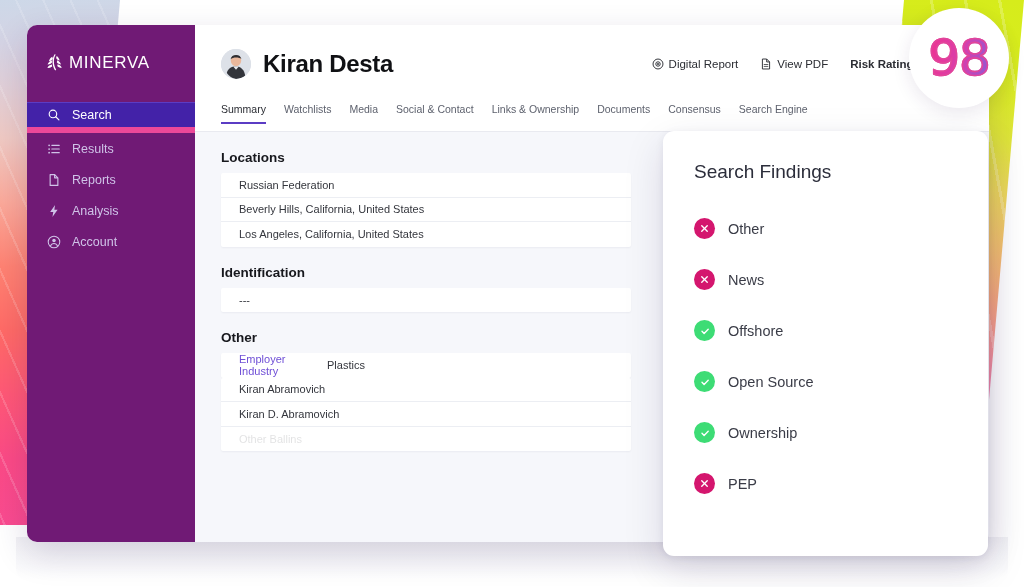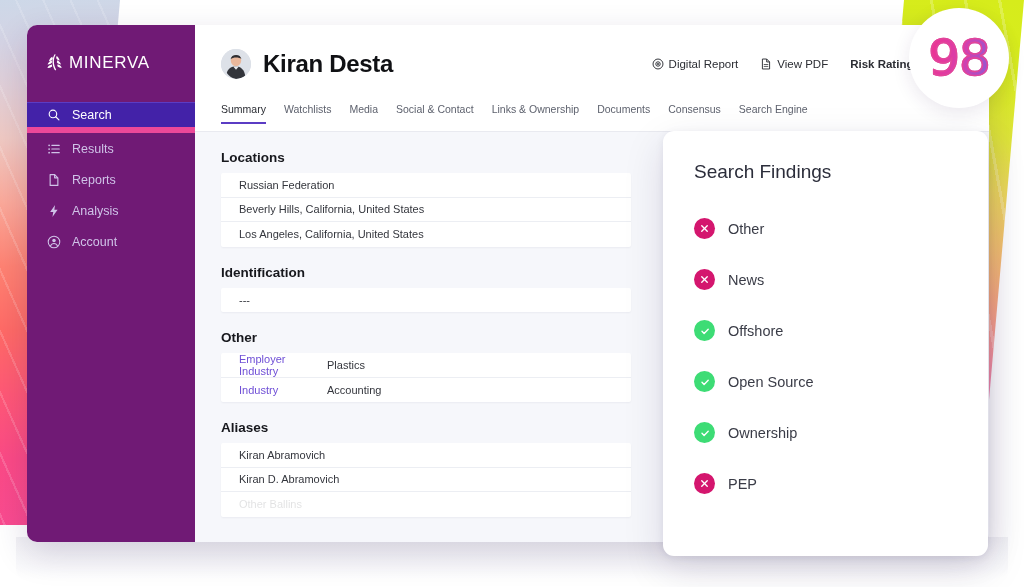--- a/index.html
+++ b/index.html
@@ -458,27 +458,22 @@
         <div class="card">
           <div class="row">---</div>
         </div>
 
         <div class="sec-title gap">Other</div>
         <div class="card">
           <div class="row">
             <span class="kv-key">Employer Industry</span>
             <span class="kv-val">Plastics</span>
           </div>
-          <div class="row">
-            <span class="kv-key">Industry</span>
-            <span class="kv-val">Accounting</span>
-          </div>
-        </div>
-
-        <div class="sec-title gap">Aliases</div>
+        </div>
+
         <div class="card">
           <div class="row">Kiran Abramovich</div>
           <div class="row">Kiran D. Abramovich</div>
           <div class="row faded">Other Ballins</div>
         </div>
 
       </div>
     </div>
   </div>
 

